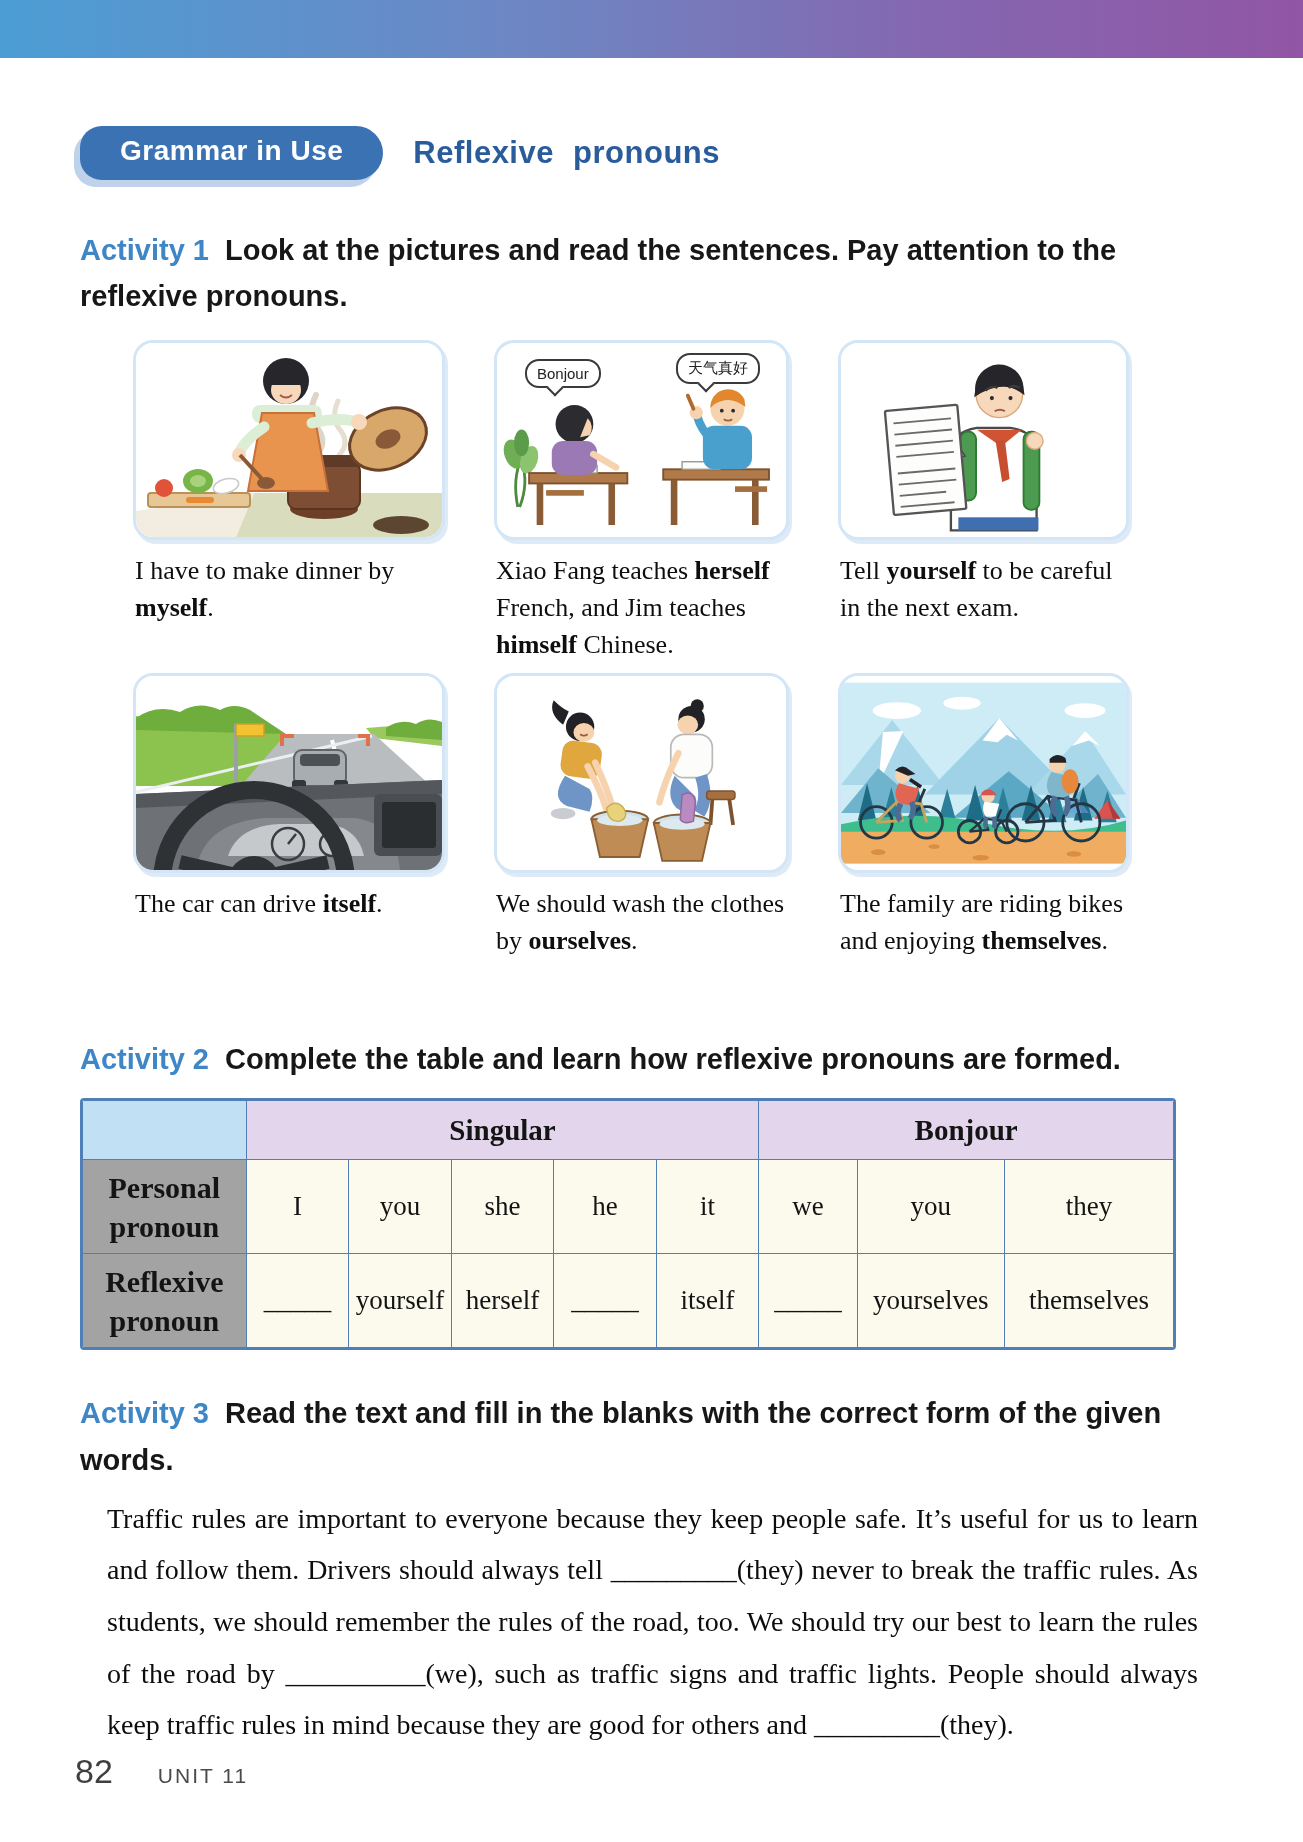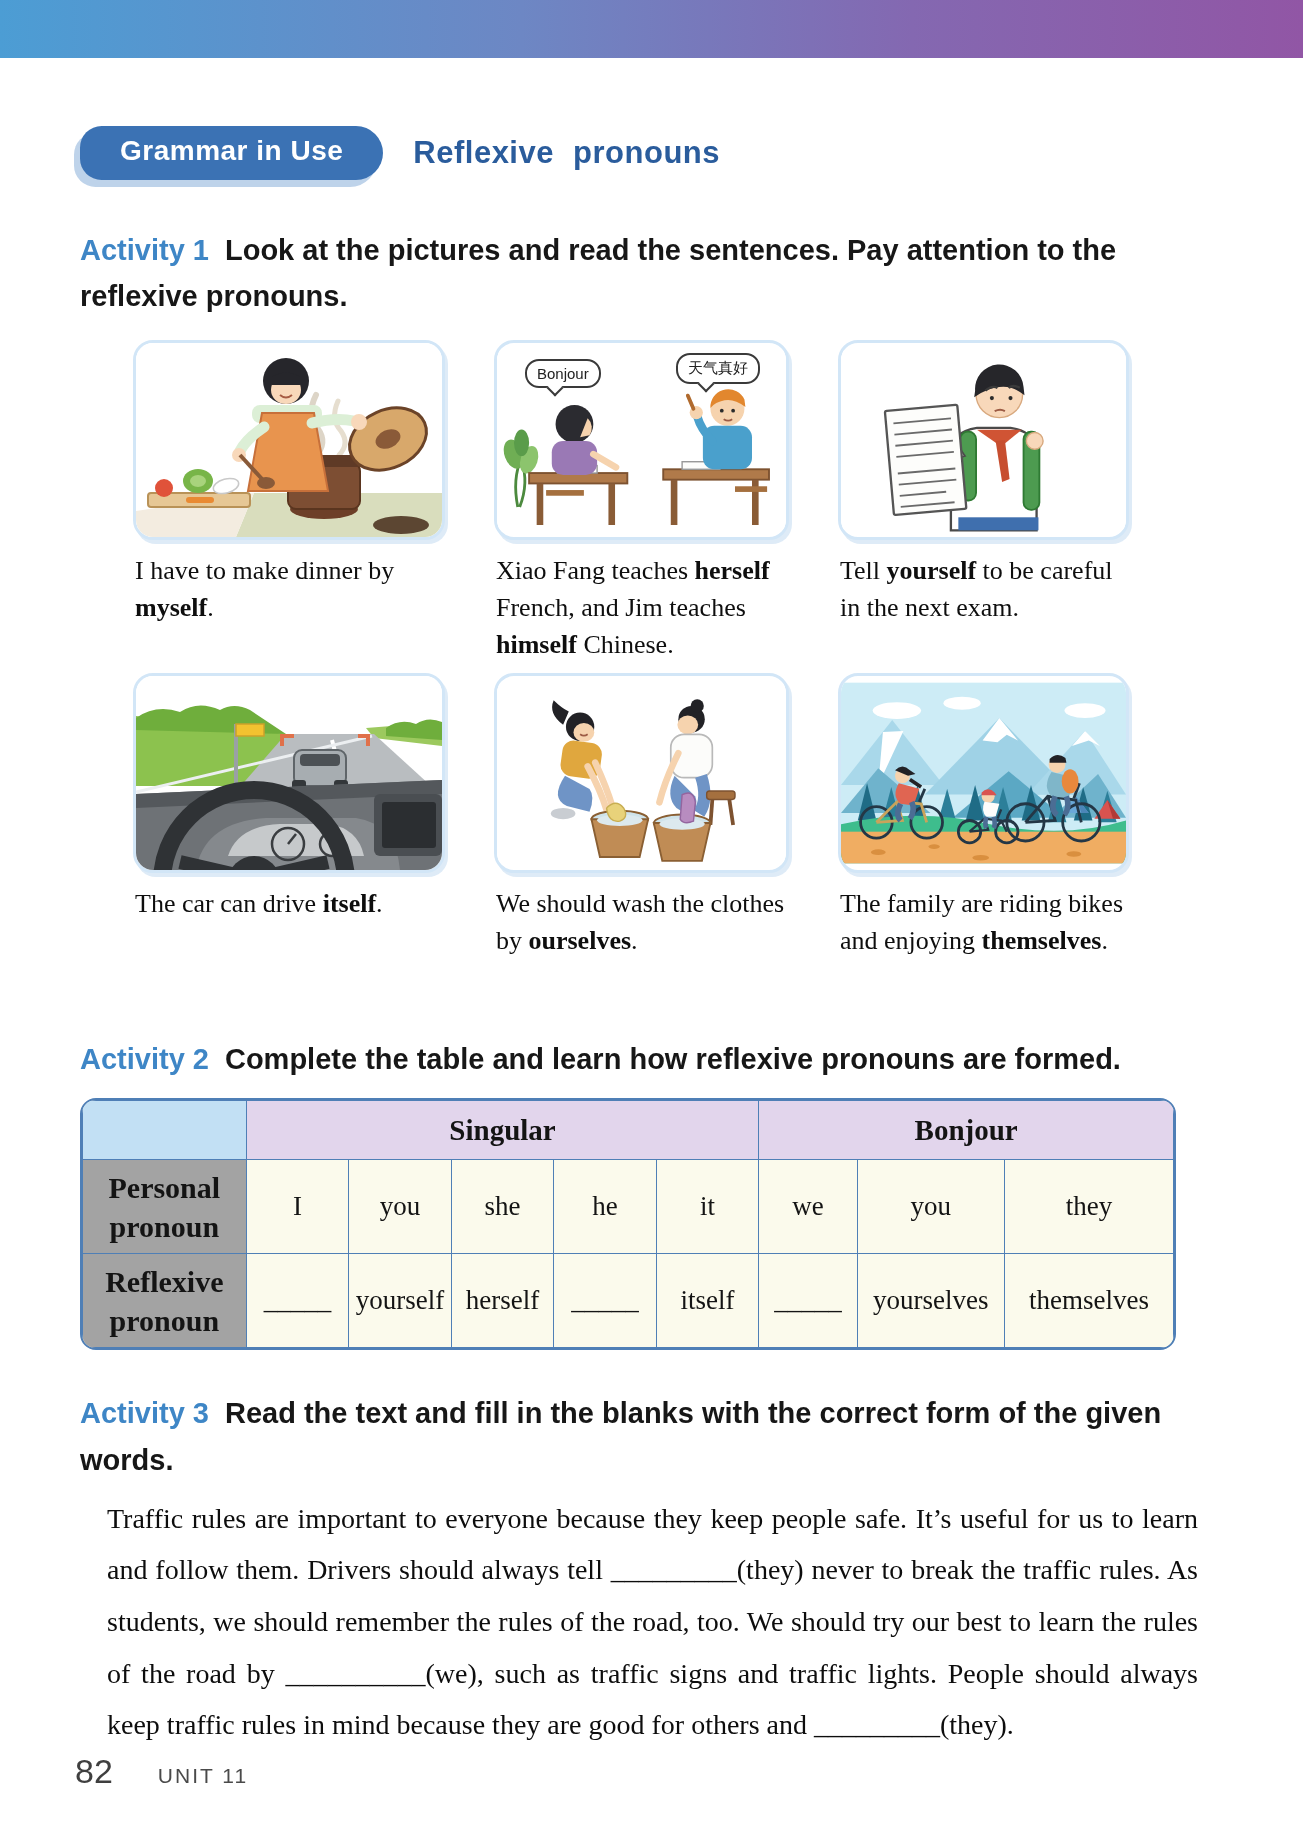--- a/index.html
+++ b/index.html
@@ -39,21 +39,21 @@
   .caption .b{font-weight:bold;}
   .bubble{position:absolute;background:#ffffff;border:2px solid #3a3a3a;border-radius:14px;
     font-size:15px;color:#222;padding:4px 10px;white-space:nowrap;}
   .bubble:after{content:"";position:absolute;bottom:-8px;left:22px;width:10px;height:10px;
     background:#fff;border-right:2px solid #3a3a3a;border-bottom:2px solid #3a3a3a;
     transform:rotate(45deg);}
   .bubble.b1{top:16px;left:28px;}
   .bubble.b2{top:10px;right:26px;}
 
   
-  .table-wrap{margin-top:16px;border:2.5px solid #4f7fb6;border-radius:16px;overflow:hidden;
+  .table-wrap{margin-top:16px;border:2.5px solid #4f7fb6;border-radius:4px;overflow:hidden;
     width:1092px;background:#fbfaec;}
   table.pron{border-collapse:collapse;width:100%;table-layout:fixed;
     font-family:"Liberation Serif",serif;color:#141414;}
   table.pron td,table.pron th{border:1.5px solid #4f7fb6;text-align:center;vertical-align:middle;}
   .th-group{background:#e2d5ec;font-size:29px;font-weight:bold;height:56px;}
   .th-corner{background:#c2e0f4;}
   .th-row{background:#a3a3a3;font-size:30px;font-weight:bold;line-height:1.3;padding:6px 4px;}
   .cell{background:#fbfaec;font-size:27px;height:93px;padding:0 2px;overflow:hidden;}
 
   

